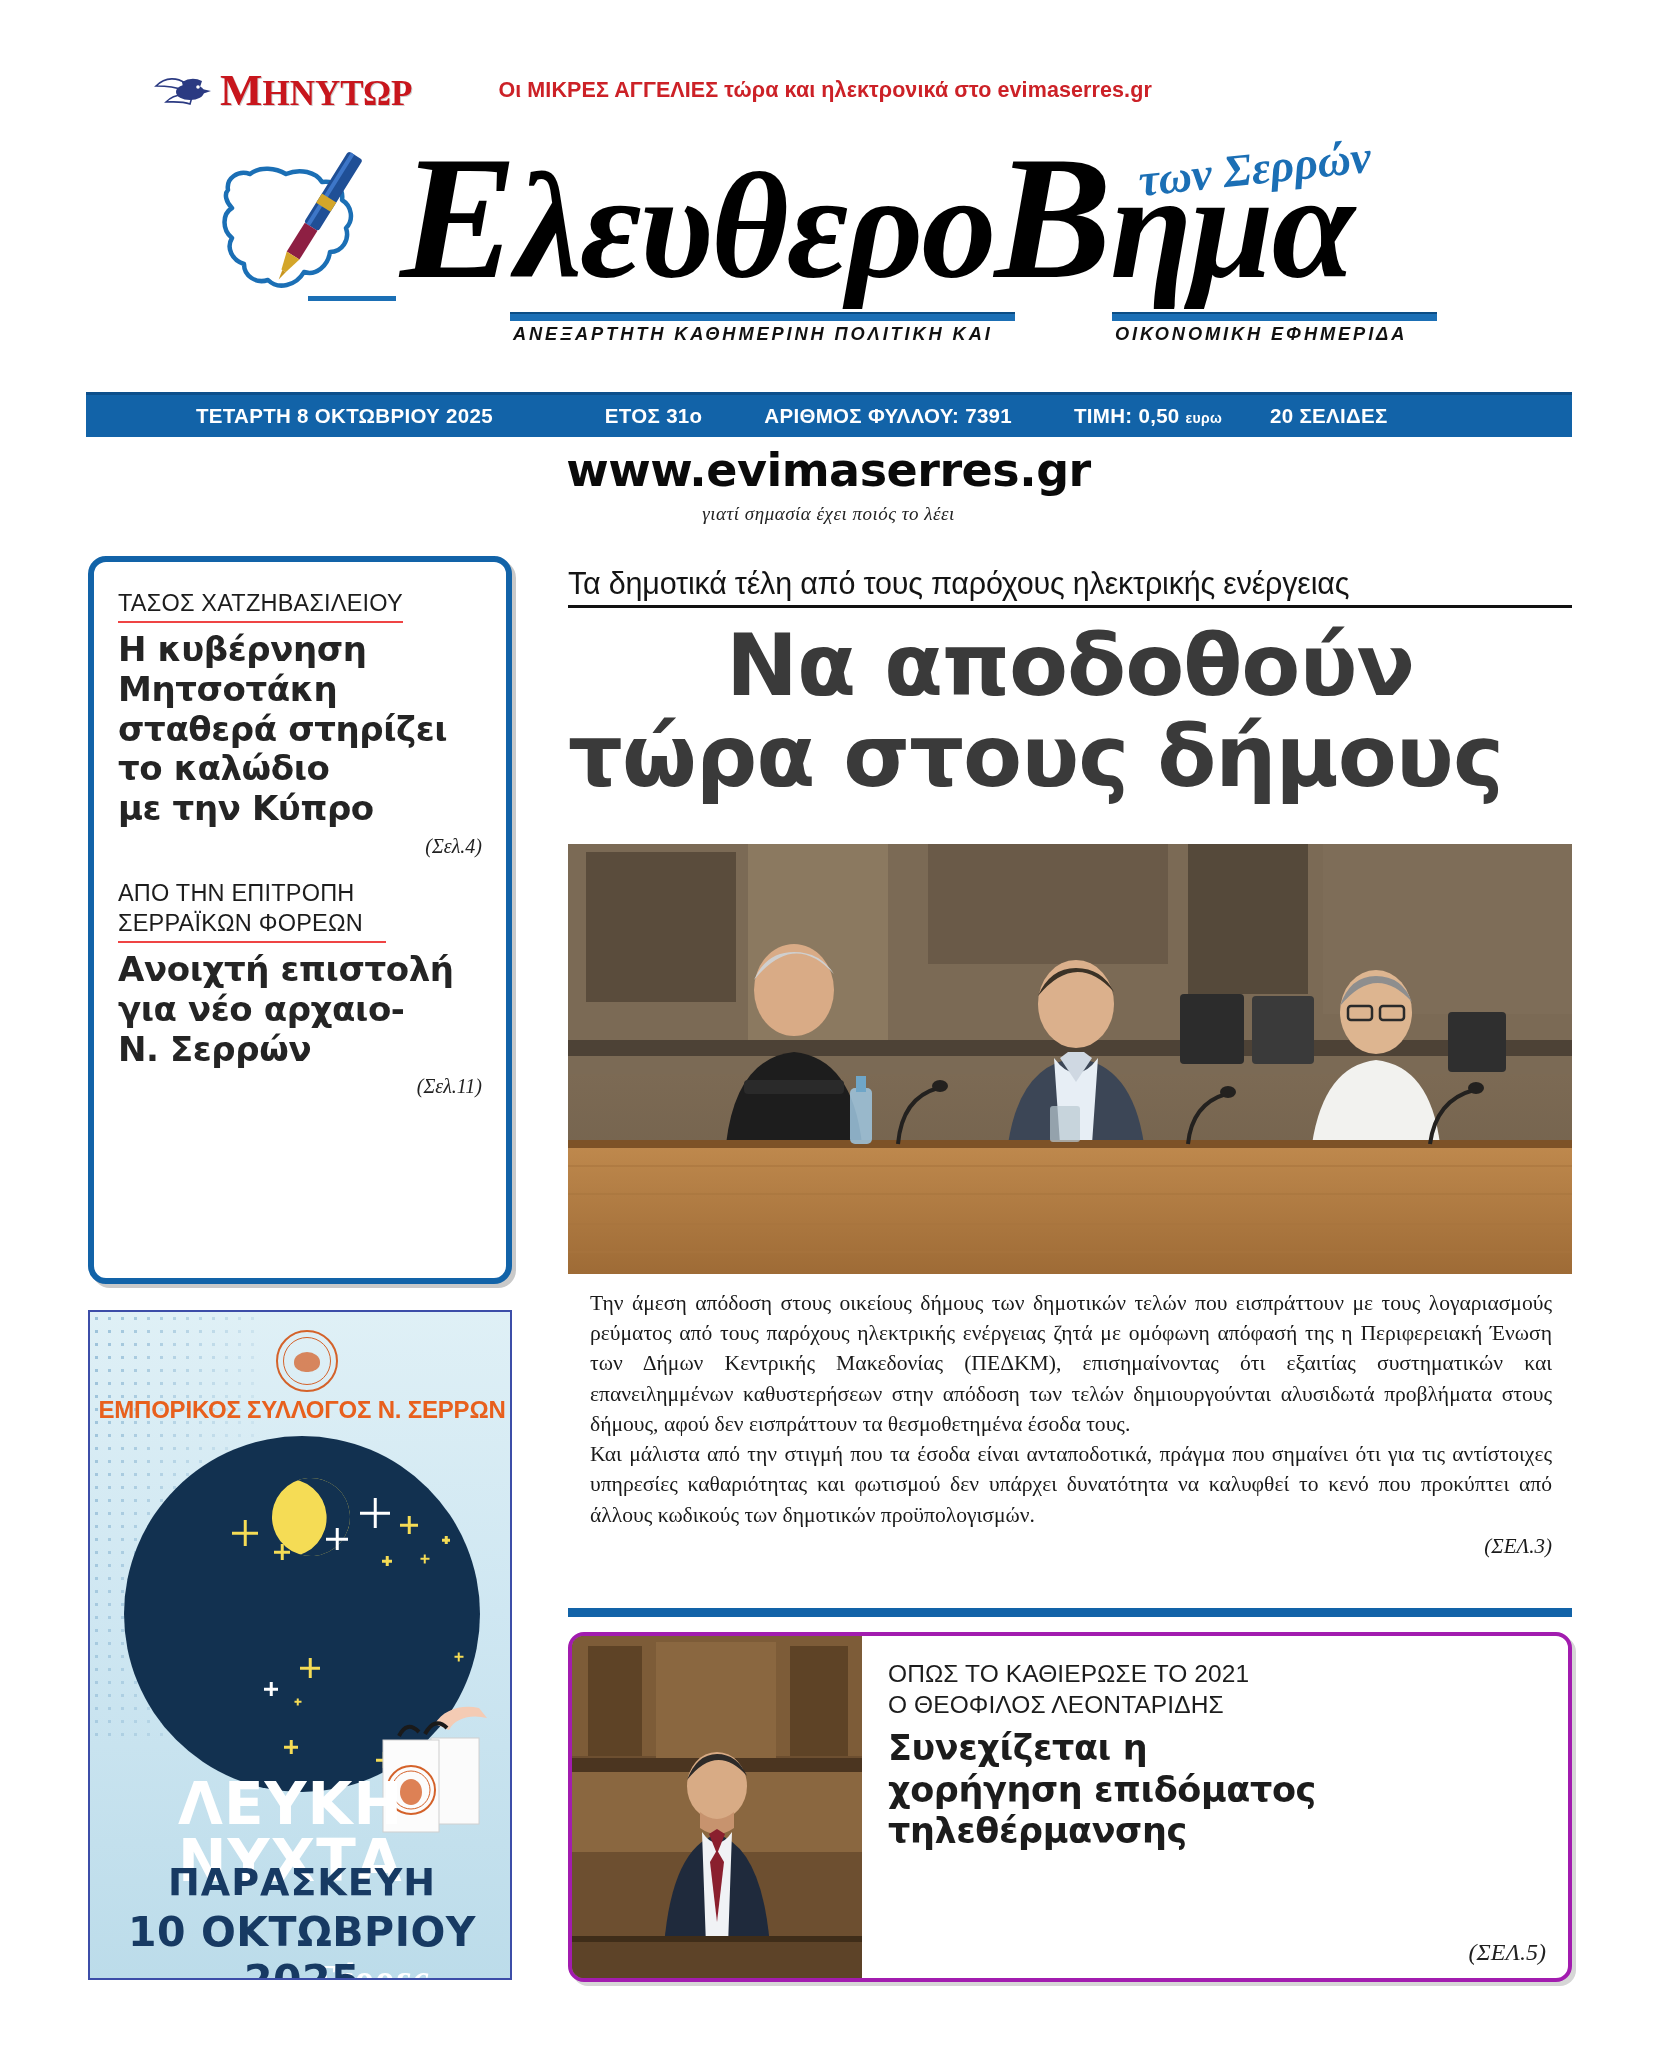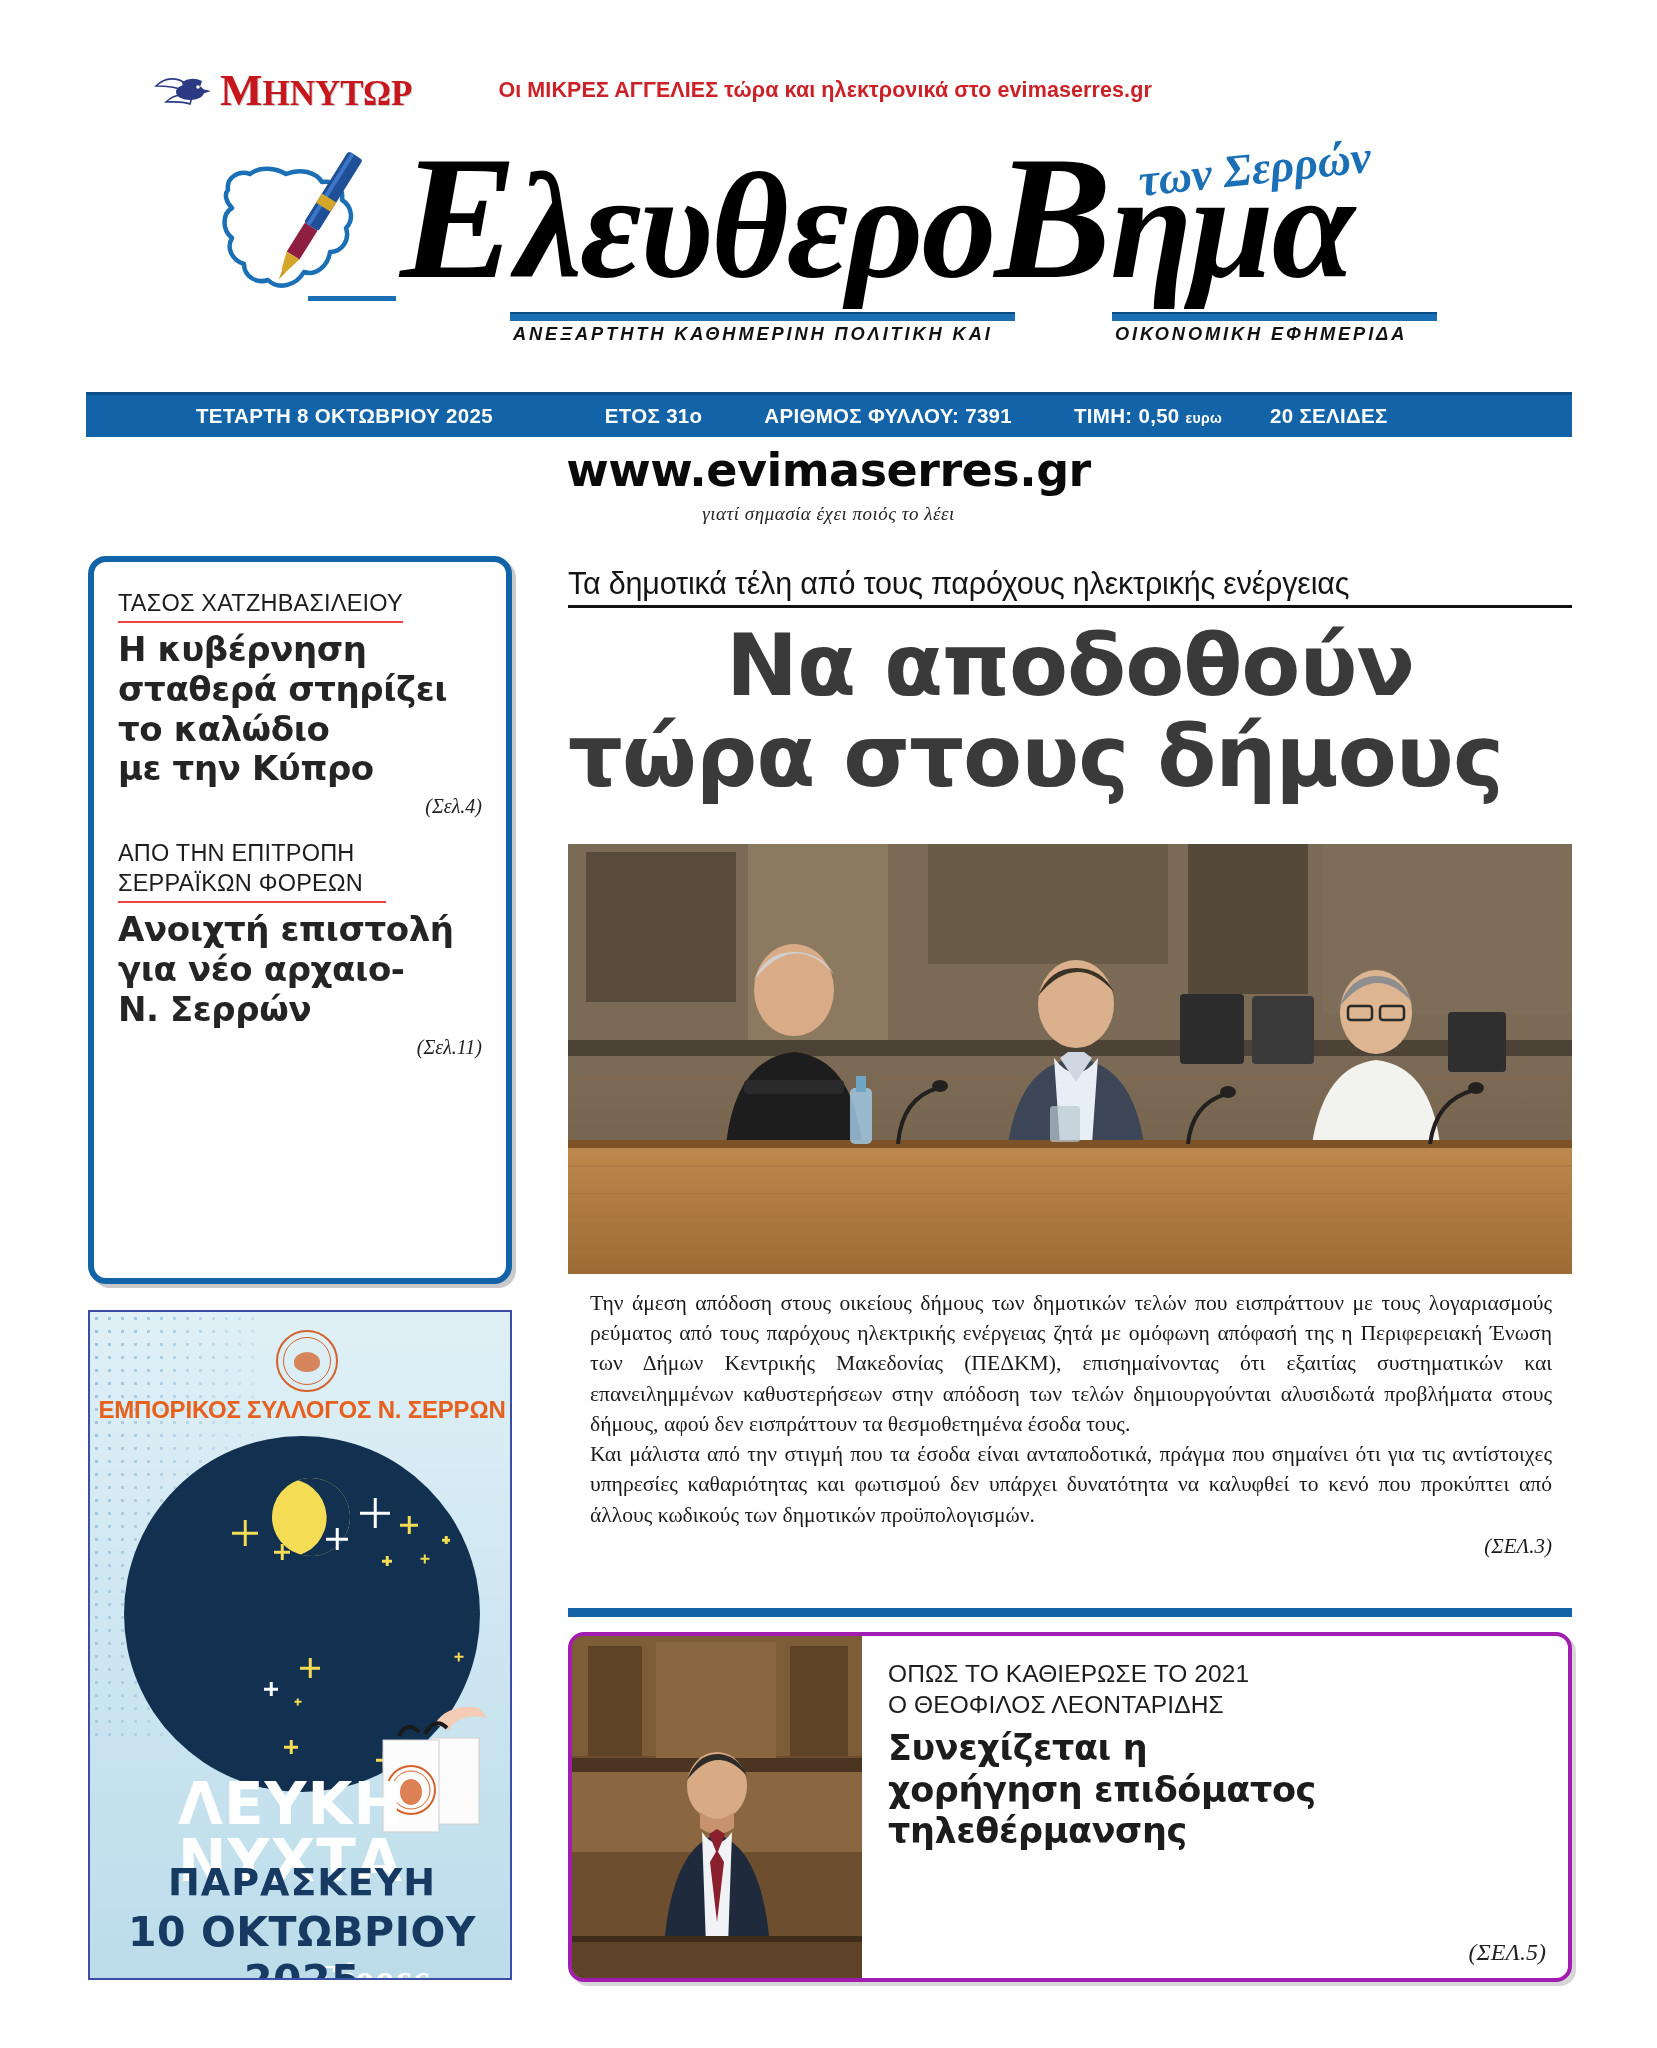--- a/index.html
+++ b/index.html
@@ -345,20 +345,21 @@
 
   <div class="site">www.evimaserres.gr</div>
   <div class="slogan">γιατί σημασία έχει ποιός το λέει</div>
 
   <div class="leftbox">
     <div class="leftbox-inner">
       <div>
         <div class="kicker">ΤΑΣΟΣ ΧΑΤΖΗΒΑΣΙΛΕΙΟΥ</div>
         <div class="lead-hl">
           <div>Η κυβέρνηση</div>
+          <div>Μητσοτάκη</div>
           <div>σταθερά στηρίζει</div>
           <div>το καλώδιο</div>
           <div>με την Κύπρο</div>
         </div>
         <div class="pageref">(Σελ.4)</div>
       </div>
 
       <div class="divider-sep"></div>
 
       <div>

